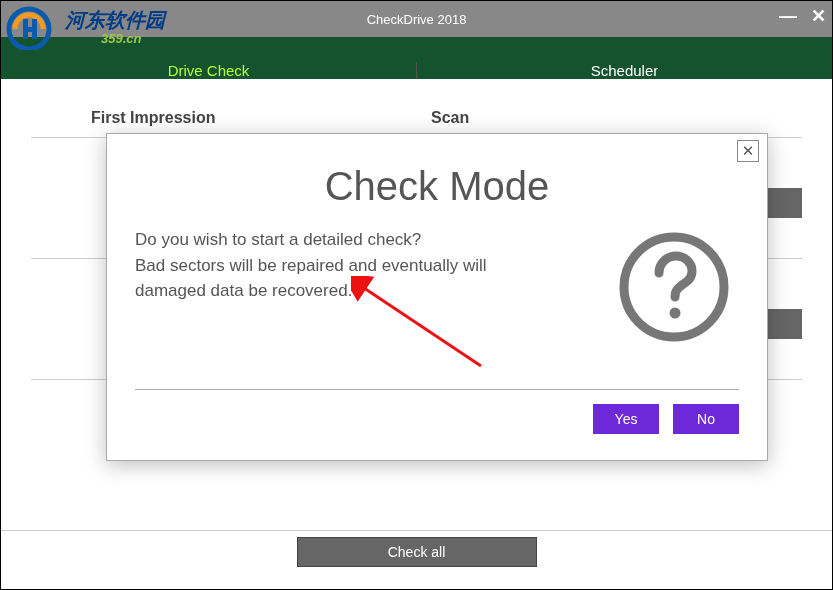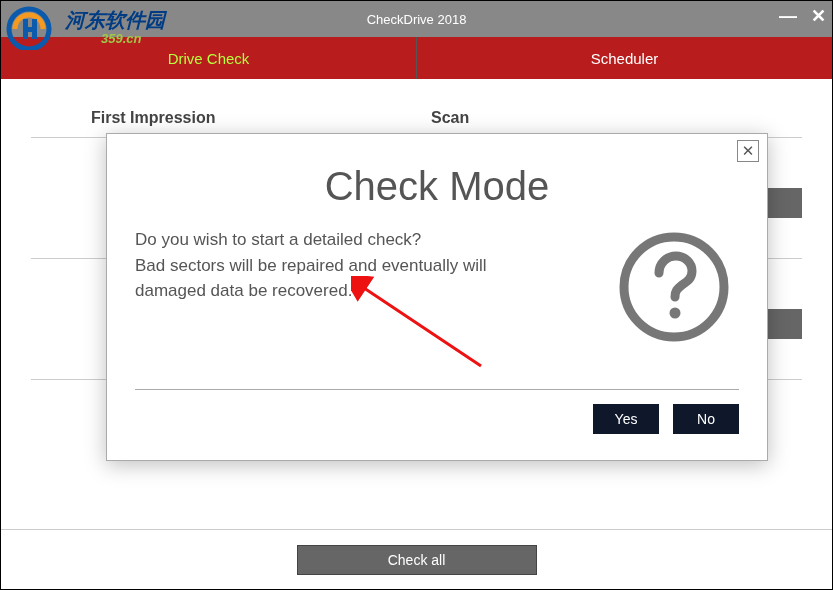--- a/index.html
+++ b/index.html
@@ -11,50 +11,50 @@
 .win-controls { position: absolute; right: 6px; top: 6px; display: flex; gap: 14px; }
 .win-btn { color: #fff; font-size: 18px; font-weight: bold; cursor: pointer; line-height: 1; }
 
 
 .wm-logo { position: absolute; left: 4px; top: 4px; width: 60px; height: 45px; z-index: 50; }
 .wm-text { position: absolute; left: 64px; top: 6px; z-index: 50; font-size: 20px; font-weight: bold; font-style: italic; }
 .wm-text .cn { color: #003c84; }
 .wm-sub { position: absolute; left: 100px; top: 30px; z-index: 50; font-size: 13px; font-weight: bold; font-style: italic; color: #9fc64a; text-align: right; }
 
 
-.tabbar { height: 42px; background: #b91c1c; display: flex; }
+.tabbar { height: 42px; background: #14532d; display: flex; align-items: flex-end; }
 .tab { flex: 1; display: flex; align-items: center; justify-content: center; color: #fff; font-size: 15px; border-right: 1px solid #555; cursor: pointer; }
 .tab:last-child { border-right: none; }
 .tab.active { color: #b6ff3e; }
 
 
 .main { position: absolute; left: 0; right: 0; top: 78px; bottom: 52px; padding: 0 30px; }
 .headers { display: flex; padding: 30px 10px 10px 60px; color: #444; font-weight: bold; font-size: 16px; }
 .headers .h1 { width: 230px; }
 .headers .h2 { width: 340px; }
 .headers .h3 { width: 100px; }
 
 .rowsep { border: none; border-top: 1px solid #ccc; margin: 0 0 0 0; }
 .row { height: 120px; position: relative; }
 .row .scan-btn { position: absolute; right: 0px; top: 50px; width: 70px; height: 30px; background: #666; }
 
 
-.bottombar { position: absolute; left: 0; right: 0; bottom: 0; height: 60px; border-top: 1px solid #ccc; display: flex; align-items: center; justify-content: center; }
+.bottombar { position: absolute; left: 0; right: 0; bottom: 16px; height: 43px; border-top: 1px solid #ccc; display: flex; align-items: center; justify-content: center; }
 .checkall { width: 240px; height: 30px; background: #666; color: #fff; border: 1px solid #444; font-size: 14px; cursor: pointer; }
 
 
 .modal { position: absolute; left: 105px; top: 132px; width: 662px; height: 328px; background: #fff; border: 1px solid #aaa; box-shadow: 0 4px 20px rgba(0,0,0,0.25); z-index: 100; padding: 22px 28px; }
 .modal .close { position: absolute; right: 8px; top: 6px; width: 22px; height: 22px; border: 1px solid #888; display: flex; align-items: center; justify-content: center; font-size: 15px; color: #555; cursor: pointer; }
 .modal-title { text-align: center; font-size: 40px; font-weight: 300; color: #555; margin-top: 8px; margin-bottom: 18px; }
 .modal-body { display: flex; }
 .modal-text { flex: 1; font-size: 17px; color: #555; line-height: 1.5; font-weight: 400; padding-right: 20px; }
 .modal-icon { width: 130px; display: flex; align-items: flex-start; justify-content: center; }
 .modal-hr { border: none; border-top: 1px solid #aaa; margin-top: 42px; }
 .modal-btns { display: flex; justify-content: flex-end; gap: 14px; margin-top: 14px; }
-.m-btn { width: 66px; height: 30px; background: #0f172a; color: #fff; border: none; font-size: 14px; cursor: pointer; }
+.m-btn { width: 66px; height: 30px; background: #6d28d9; color: #fff; border: none; font-size: 14px; cursor: pointer; }
 
 
 .arrow { position: absolute; z-index: 200; pointer-events: none; }
 </style>
 </head>
 <body>
 
 <svg class="wm-logo" viewBox="0 0 60 45">
   <circle cx="24" cy="24" r="20" fill="none" stroke="#0b5aab" stroke-width="5"></circle>
   <path d="M10 24 A14 14 0 0 1 38 24" fill="none" stroke="#f59a1f" stroke-width="5"></path>

